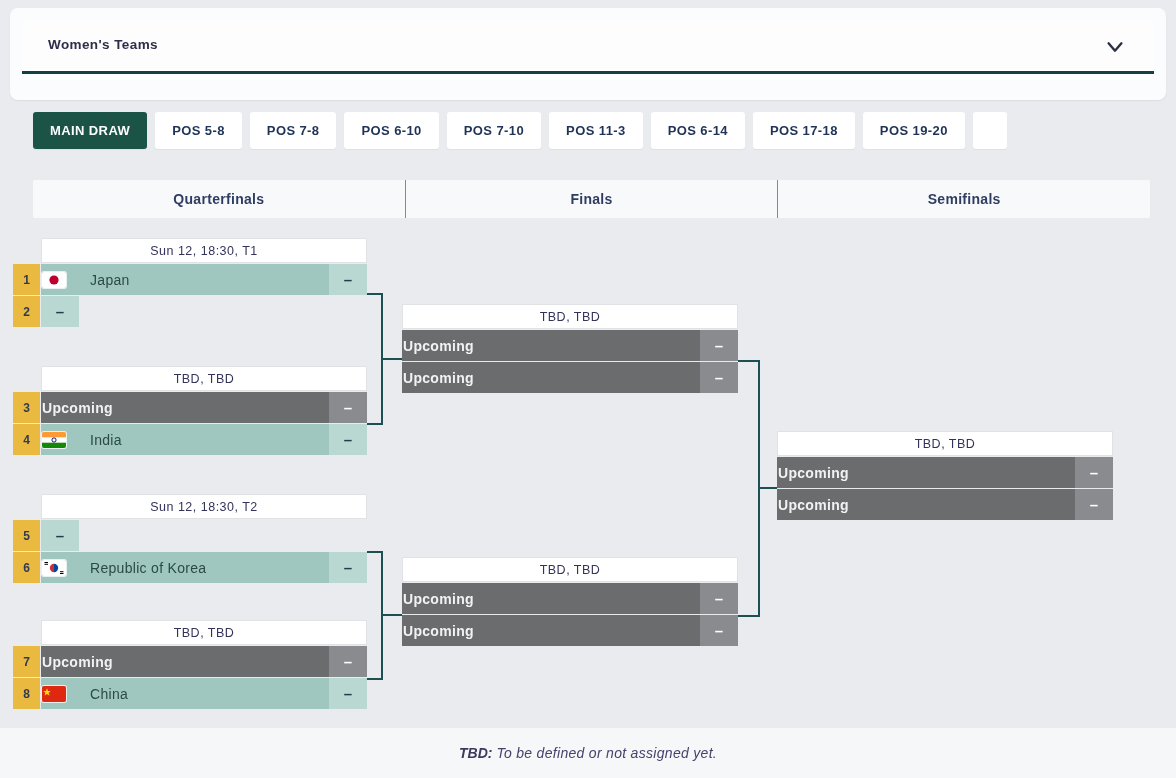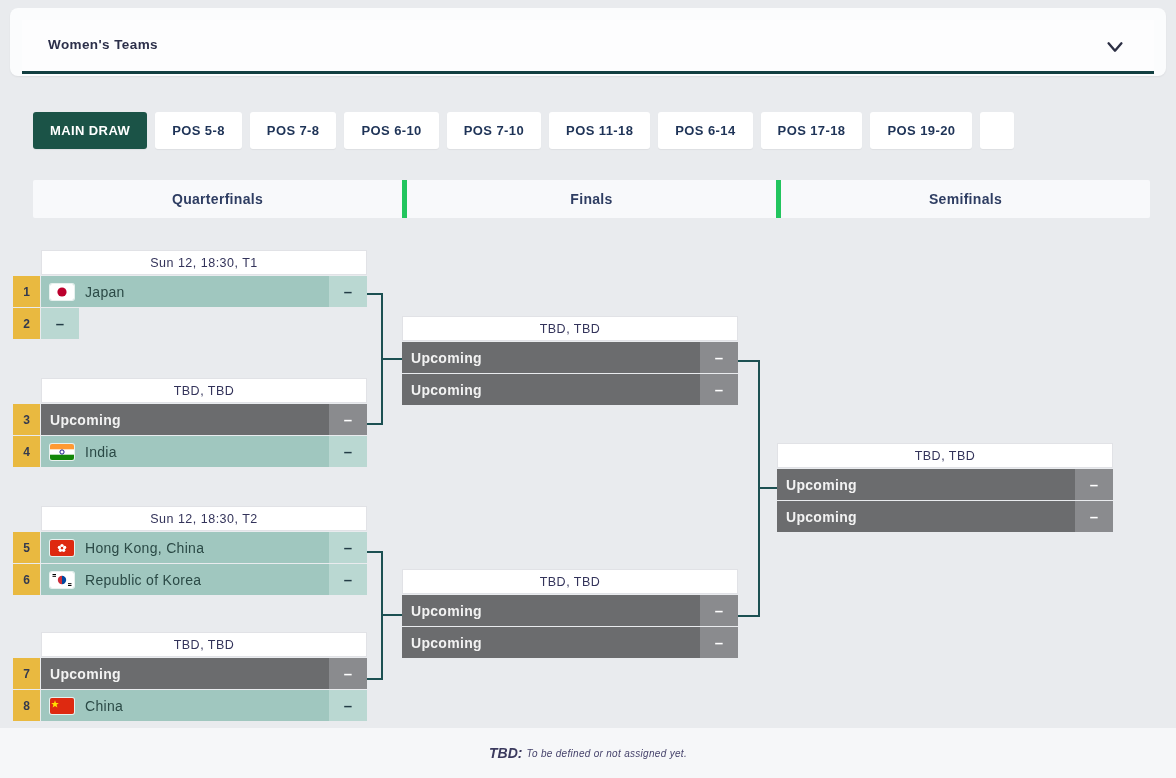--- a/index.html
+++ b/index.html
@@ -1,21 +1,21 @@
 <!DOCTYPE html>
 <html><head>
 <meta charset="utf-8">
 <style>
   * { margin:0; padding:0; box-sizing:border-box; }
   html,body { width:1176px; height:778px; }
   body { font-family:"Liberation Sans", sans-serif; background:#e8eaed; }
   .page { position:relative; width:1176px; height:778px; overflow:hidden; background:#e9ebee; }
 
   
-  .top-card { position:absolute; left:10px; top:8px; right:10px; height:68px;
+  .top-card { position:absolute; left:10px; top:8px; right:10px; height:92px;
               background:#fbfcfd; border-radius:8px; box-shadow:0 1px 2px rgba(0,0,0,.06); }
   .select { position:absolute; left:12px; right:12px; top:12px; height:54px;
             background:#fdfdfe; border-bottom:3px solid #123f41; cursor:pointer; }
   .select-label { position:absolute; left:26px; top:17px; font-size:13.5px; font-weight:700;
                   color:#2c2f4a; letter-spacing:.4px; }
   .chevron { position:absolute; right:28px; top:16px; width:22px; height:22px; }
   .chevron svg { width:22px; height:22px; stroke:#2c2f44; stroke-width:2.6; fill:none;
                  stroke-linecap:round; stroke-linejoin:round; }
 
   
@@ -24,32 +24,32 @@
          padding:0 17px; display:flex; align-items:center; border-radius:3px; cursor:pointer;
          box-shadow:0 1px 1px rgba(0,0,0,.05); white-space:nowrap; }
   .tab.active { background:#1b5347; color:#ffffff; }
   .tab.partial { width:34px; padding:0; flex:0 0 auto; }
 
   
   .round-bar { position:absolute; left:33px; top:180px; width:1117px; height:38px;
                background:#f8f9fb; display:flex; border-radius:2px; }
   .round-cell { flex:1; display:flex; align-items:center; justify-content:center;
                 color:#2e3d62; font-size:14px; font-weight:700; letter-spacing:.3px;
-                border-right:5px solid #22c55e; }
+                border-right:1px solid #22c55e; }
   .round-cell:last-child { border-right:none; }
 
   
   .match { position:absolute; }
   .match-header { height:25px; background:#ffffff; border:1px solid #e1e2e6;
                   display:flex; align-items:center; justify-content:center;
-                  font-size:12.5px; font-weight:400; color:#33335a; letter-spacing:.5px;margin-top:12px; }
+                  font-size:12.5px; font-weight:400; color:#33335a; letter-spacing:.5px; }
   .match-row { display:flex; height:31px; margin-top:1px; }
   .seed { width:27px; flex:0 0 27px; background:#e9b940; color:#343a4e; font-size:12px;
           font-weight:700; display:flex; align-items:center; justify-content:center; margin-right:1px; }
-  .team { flex:1; display:flex; align-items:center; padding-left:9px; gap:11px; cursor:pointer; }
+  .team { flex:1; display:flex; align-items:center; padding-left:1px; gap:24px; cursor:pointer; }
   .team-name { font-size:14px; letter-spacing:.3px; }
   .score { width:38px; flex:0 0 38px; display:flex; align-items:center; justify-content:center;
            font-size:15px; font-weight:700; }
   .row-teal .team { background:#a0c7bf; }
   .row-teal .team-name { color:#2b4a46; }
   .row-teal .score { background:#bad8d2; color:#233c46; }
   .row-gray .team { background:#6b6c6e; }
   .row-gray .team-name { color:#f2f2f2; font-weight:700; }
   .row-gray .score { background:#8a8b8e; color:#ffffff; }
 
@@ -62,21 +62,21 @@
   .fin1 { top:431px; }
 
   
   .line { position:absolute; background:#1c5052; }
   .h { height:2px; } .v { width:2px; }
 
   
   .footer { position:absolute; left:0; right:0; top:728px; height:50px; background:#f6f7f9;
             display:flex; align-items:center; justify-content:center; gap:4px; }
   .footer .abbr { font-weight:700; color:#3b3a5e; font-size:14px;font-style:italic; }
-  .footer .note { font-style:italic; color:#45426b; font-size:10px; letter-spacing:.3px; }
+  .footer .note { font-style:italic; color:#45426b; font-size:14px; letter-spacing:.3px; }
 
   
   .flag { width:24px; height:16px; flex:0 0 24px; border-radius:2px; overflow:hidden;
           box-shadow:0 0 0 1px rgba(255,255,255,.75); }
   .flag svg { display:block; width:24px; height:16px; }
 </style>
 </head>
 <body>
 
 <div class="page">
@@ -91,21 +91,21 @@
       </span>
     </div>
   </div>
 
   <div class="tabs">
     <div class="tab active">MAIN DRAW</div>
     <div class="tab">POS 5-8</div>
     <div class="tab">POS 7-8</div>
     <div class="tab">POS 6-10</div>
     <div class="tab">POS 7-10</div>
-    <div class="tab">POS 11-18</div>
+    <div class="tab">POS 11-3</div>
     <div class="tab">POS 6-14</div>
     <div class="tab">POS 17-18</div>
     <div class="tab">POS 19-20</div>
     <div class="tab partial"></div>
   </div>
 
   <div class="round-bar">
     <div class="round-cell">Quarterfinals</div>
     <div class="round-cell">Finals</div>
     <div class="round-cell">Semifinals</div>
@@ -155,36 +155,20 @@
         <span class="team-name">India</span>
       </div>
       <div class="score">–</div>
     </div>
   </div>
 
   <div class="match qf qf3">
     <div class="match-header">Sun 12, 18:30, T2</div>
     <div class="match-row row-teal">
       <div class="seed">5</div>
-      <div class="team">
-        <span class="flag">
-          <svg viewBox="0 0 24 16">
-              <rect width="24" height="16" fill="#de2910"></rect>
-              <g fill="#ffffff">
-                <circle cx="12" cy="5.6" r="1.7"></circle>
-                <circle cx="14.6" cy="7.4" r="1.7"></circle>
-                <circle cx="13.6" cy="10.3" r="1.7"></circle>
-                <circle cx="10.4" cy="10.3" r="1.7"></circle>
-                <circle cx="9.4" cy="7.4" r="1.7"></circle>
-              </g>
-              <circle cx="12" cy="8" r="1.2" fill="#de2910"></circle>
-            </svg>
-        </span>
-        <span class="team-name">Hong Kong, China</span>
-      </div>
       <div class="score">–</div>
     </div>
     <div class="match-row row-teal">
       <div class="seed">6</div>
       <div class="team">
         <span class="flag">
           <svg viewBox="0 0 24 16">
               <rect width="24" height="16" fill="#ffffff"></rect>
               <path d="M12 3.8 a4.2 4.2 0 0 1 0 8.4 z" fill="#0047a0"></path>
               <path d="M12 3.8 a4.2 4.2 0 0 0 0 8.4 z" fill="#cd2e3a"></path>

